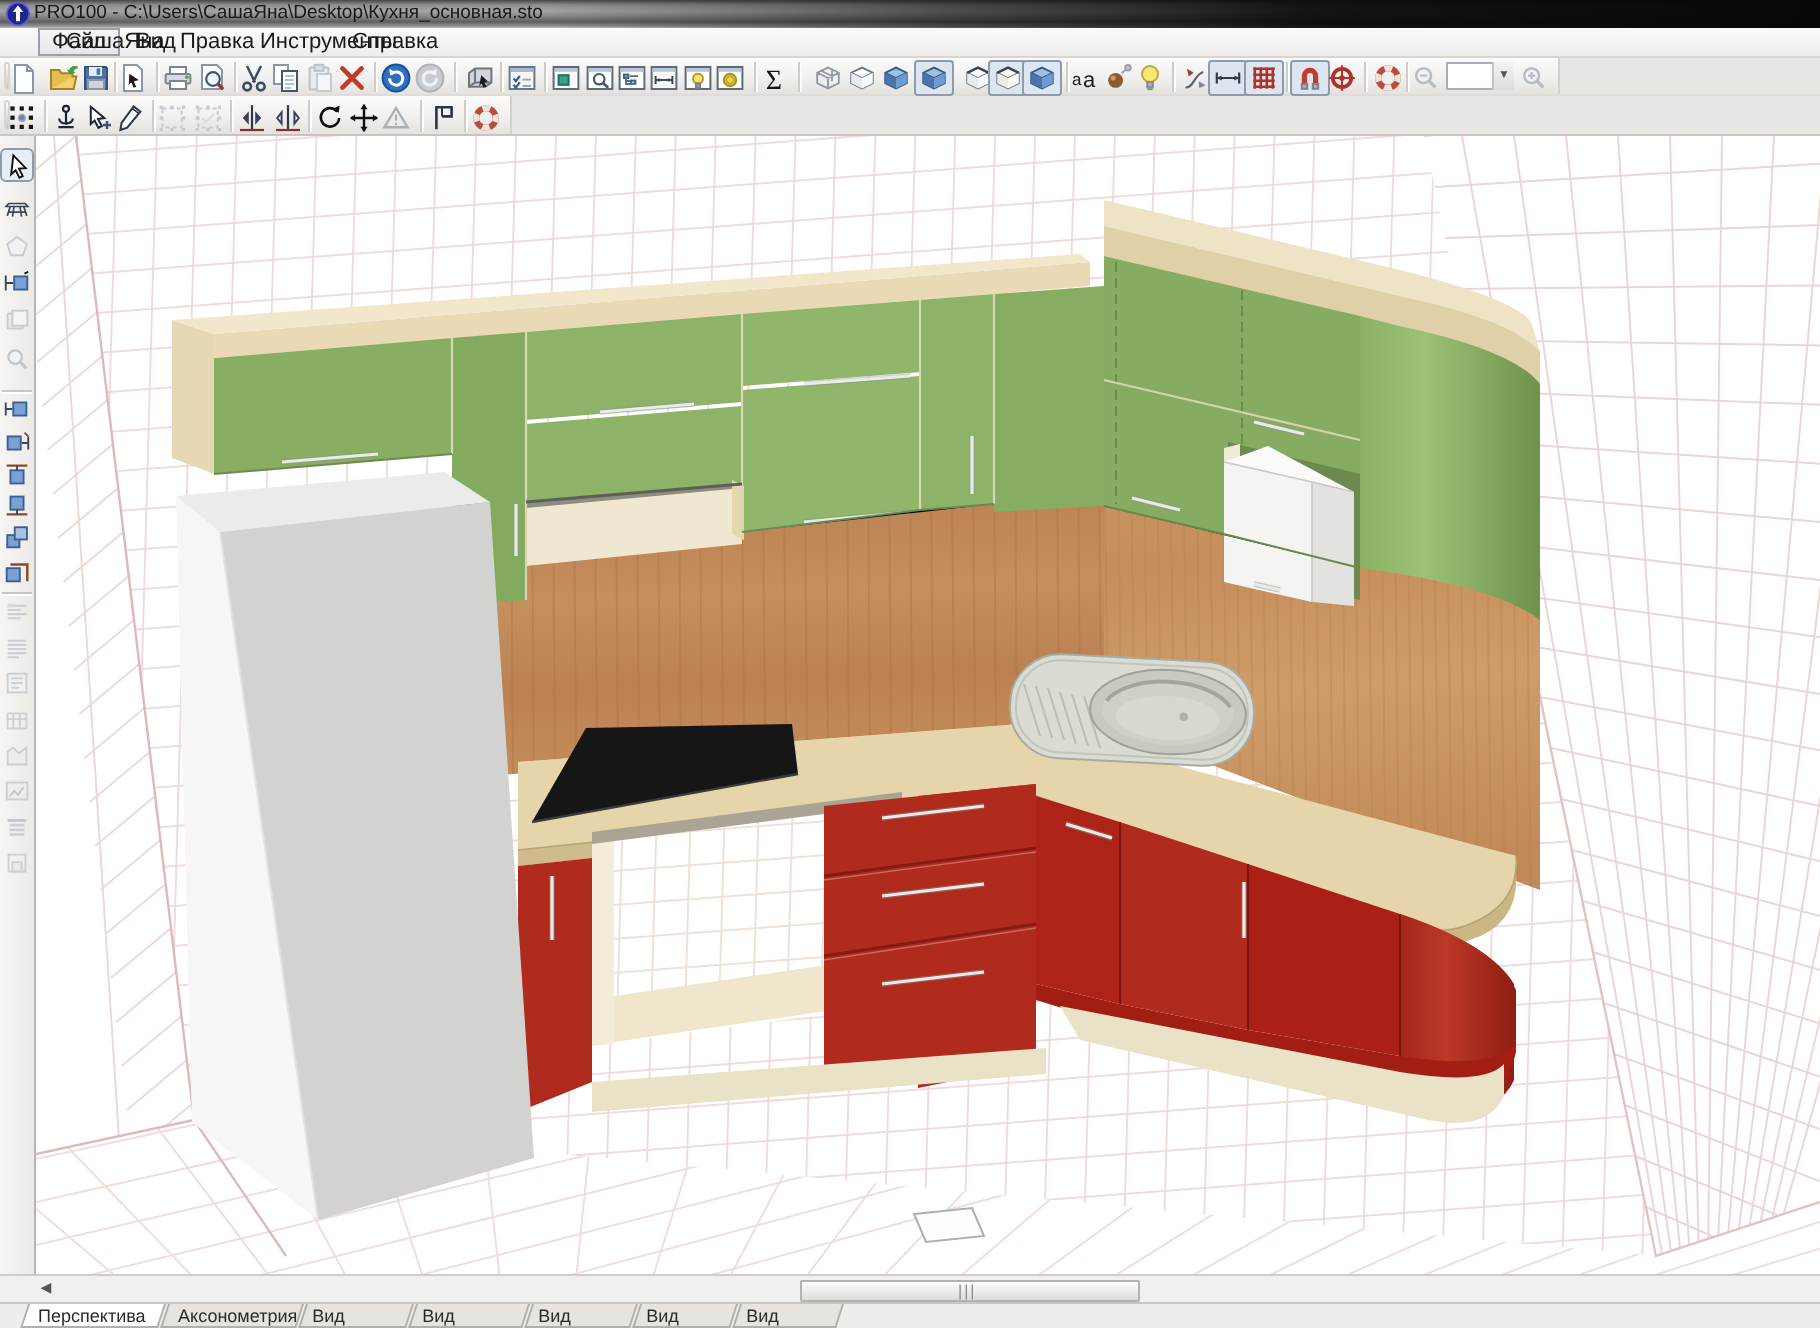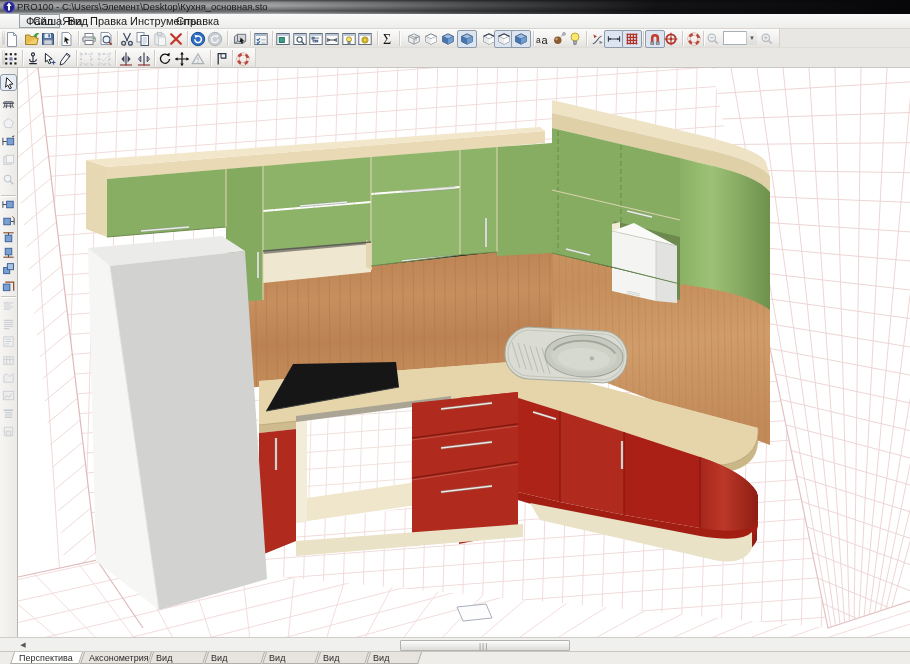--- a/index.html
+++ b/index.html
@@ -34,21 +34,21 @@
 .tab.act{background:#fff;z-index:2}
 </style></head><body>
 <div id="app">
 <div class="title"></div>
     <div class="tshade"></div>
     <svg style="position:absolute;left:3px;top:1px" width="12" height="12" viewBox="0 0 12 12">
       <circle cx="6" cy="6" r="5.6" fill="#23238c"></circle>
       <circle cx="6" cy="6" r="5.6" fill="none" stroke="#5a5adf" stroke-width=".8"></circle>
       <path d="M6 1.6L3.4 5h1.6v4.6h2V5h1.6z" fill="#fff"></path>
     </svg>
-    <div class="ttext">PRO100 - C:\Users\Элемент\Desktop\Кухня_основная.sto</div>
+    <div class="ttext">PRO100 - C:\Users\СашаЯна\Desktop\Кухня_основная.sto</div>
     <div class="menu">
       <div class="mi first" style="left:19px">Файл</div>
       <div class="mi" style="left:27px">СашаЯна</div>
       <div class="mi" style="left:62px">Вид</div>
       <div class="mi" style="left:84px">Правка</div>
       <div class="mi" style="left:124px">Инструменты</div>
       <div class="mi" style="left:170px">Справка</div>
     </div>
     <div class="tb tb1">
       <div class="tbend" style="left:779px;width:131px"></div>

